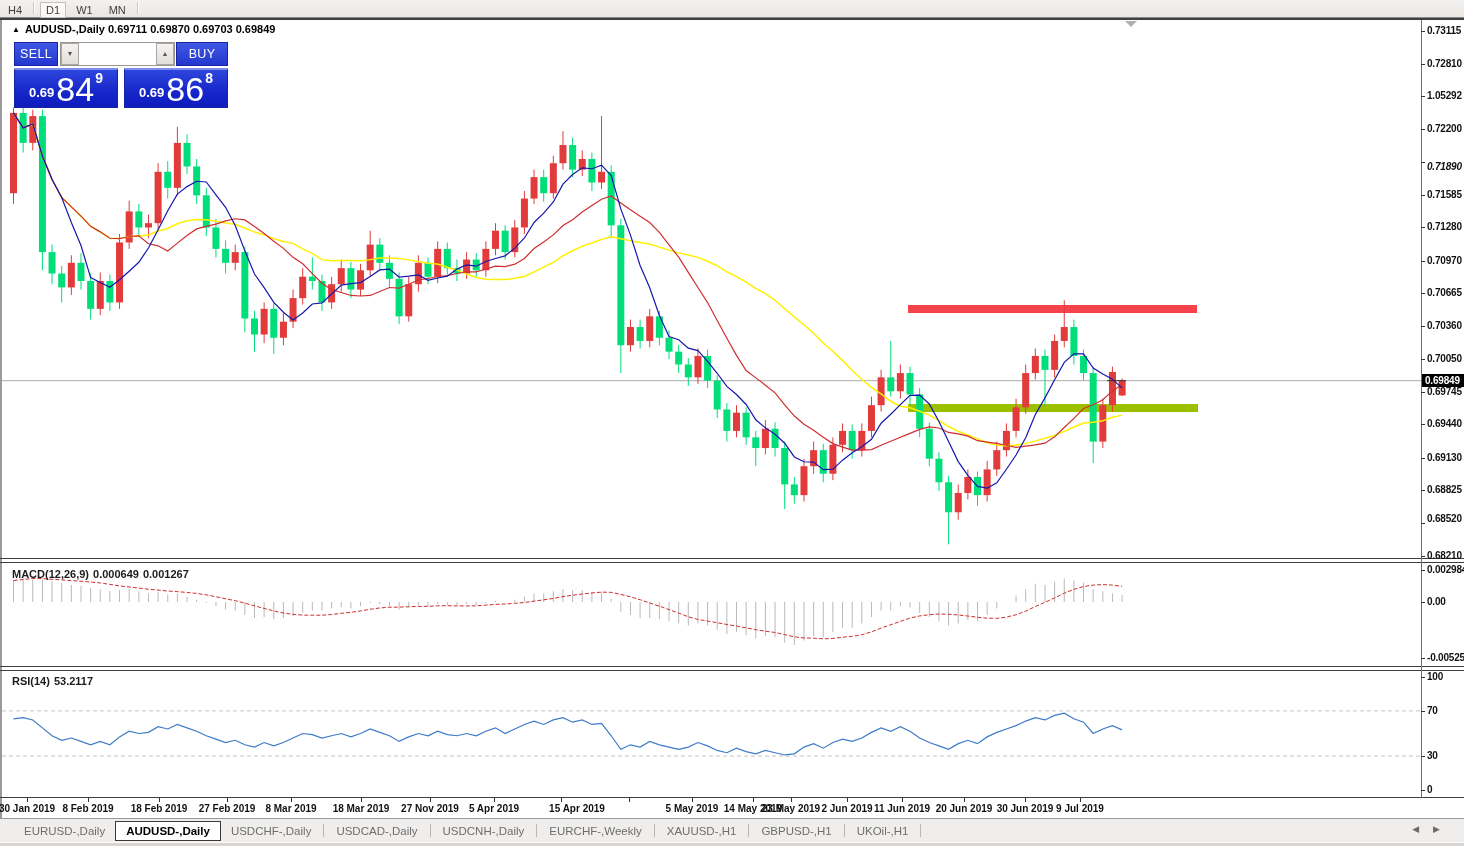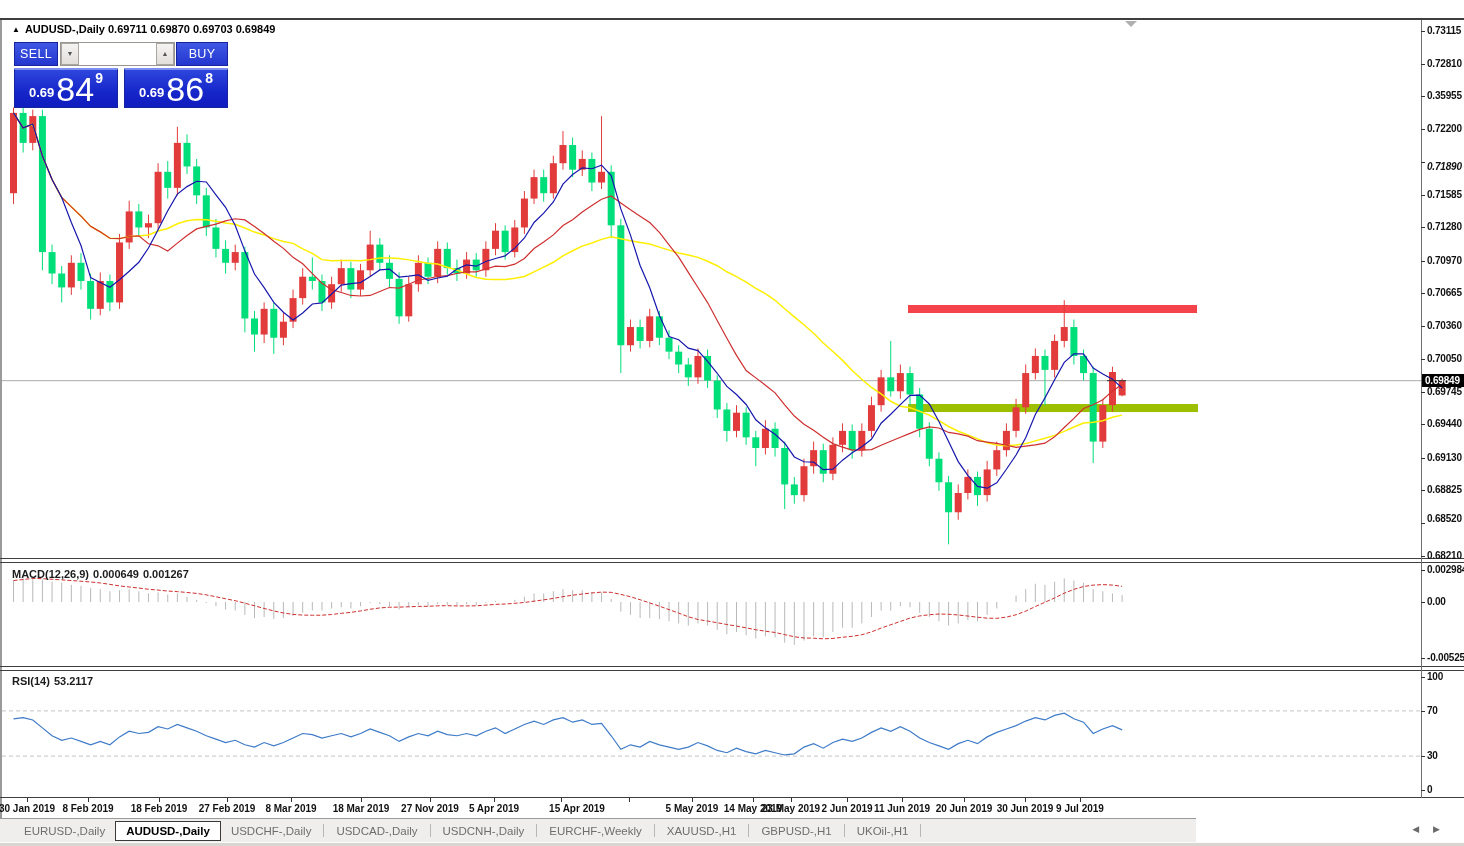--- a/index.html
+++ b/index.html
@@ -36,35 +36,36 @@
         font-size:7px;color:#555;text-align:center;line-height:20px;}
   #volinput{flex:1;border:none;outline:none;font-size:13px;color:#0c4a6e;text-align:right;padding-right:5px;min-width:0;
             font-family:"Liberation Sans",sans-serif;margin-top:36px;}
   .pricepanel{position:absolute;top:26px;width:104px;height:40px;background:linear-gradient(180deg,#2e46dd,#1626c9 60%,#0f1cbe);
               border:1px solid #16249f;border-top:2px solid rgba(160,180,255,0.75);box-sizing:border-box;color:#fff;
               display:flex;align-items:flex-end;justify-content:center;padding-bottom:3px;}
   .pp-small{font-size:13px;font-weight:700;margin:0 2px 4px 0;}
   .pp-big{font-size:34px;line-height:30px;font-weight:400;}
   .pp-sup{font-size:14px;font-weight:700;margin:0 0 18px 1px;}
   
-  #tabbar{position:absolute;left:0;top:818px;width:1196px;height:24px;background:#f0eeec;border-top:1px solid #9a9a9a;box-sizing:border-box;
+  #tabbar{position:absolute;left:0;top:818px;width:1464px;height:24px;background:#f0eeec;border-top:1px solid #9a9a9a;box-sizing:border-box;
           display:flex;align-items:center;padding-left:14px;}
   .tab{font-size:11.5px;color:#6e6e6e;padding:3px 10px;white-space:nowrap;}
   .tab.active{color:#000;font-weight:700;background:#fff;border:1px solid #3a3a3a;}
   .tabsep{width:1px;height:13px;background:#b8b8b8;margin:0 2px;}
   #tabarrows{position:absolute;right:10px;top:824px;font-size:9px;color:#6b6b6b;letter-spacing:14px;}
   #statusstrip{position:absolute;left:0;top:842px;width:1464px;height:4px;background:#d9d6d2;border-top:1px solid #fbfbfb;}
   .mainlabel{position:absolute;font-size:11px;font-weight:700;color:#1c1c1c;z-index:4;white-space:nowrap;}
   .mainlabel span{margin-right:4px;}
   svg{position:absolute;overflow:visible;}
 </style>
 </head>
 <body>
 
 <div id="screen">
+  <div id="toolbar"><div class="tfbtn">H4</div><div class="tfsep"></div><div class="tfbtn active">D1</div><div class="tfbtn">W1</div><div class="tfbtn">MN</div><div class="tfsep"></div></div>
   <div id="winborder"></div>
   <div id="leftborder"></div>
 
   <div id="charttitle">
     <span class="tri">▲</span><span>AUDUSD-,Daily</span><span>0.69711</span><span>0.69870</span><span>0.69703</span><span>0.69849</span>
   </div>
 
   <div id="tradepanel">
     <div class="tp-btn" style="left:0;width:44px;">SELL</div>
     <div id="volbox">
@@ -470,21 +471,21 @@
   <div class="paneborder" style="top:670px;"></div>
   <div class="paneborder" style="top:797px;"></div>
 
   <div id="axisline"></div>
   <div id="axis">
       <div class="axistick" style="top: 31px;"></div>
       <div class="axislabel" style="top: 25px;">0.73115</div>
       <div class="axistick" style="top: 63.6552px;"></div>
       <div class="axislabel" style="top: 57.6552px;">0.72810</div>
       <div class="axistick" style="top: 96.3105px;"></div>
-      <div class="axislabel" style="top: 90.3105px;">0.35955</div>
+      <div class="axislabel" style="top: 90.3105px;">1.05292</div>
       <div class="axistick" style="top: 128.966px;"></div>
       <div class="axislabel" style="top: 122.966px;">0.72200</div>
       <div class="axistick" style="top: 162.156px;"></div>
       <div class="axislabel" style="top: 161px; font-style: italic;">0.71890</div>
       <div class="axistick" style="top: 194.812px;"></div>
       <div class="axislabel" style="top: 188.812px;">0.71585</div>
       <div class="axistick" style="top: 227.467px;"></div>
       <div class="axislabel" style="top: 221.467px;">0.71280</div>
       <div class="axistick" style="top: 260.657px;"></div>
       <div class="axislabel" style="top: 254.657px;">0.70970</div>

